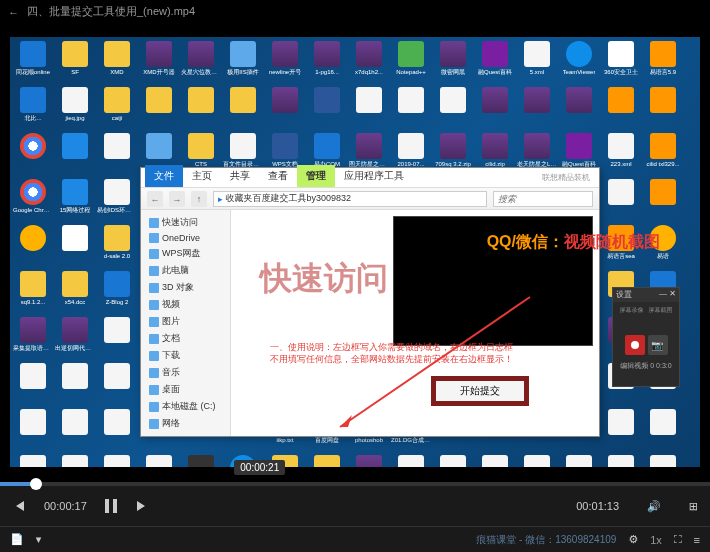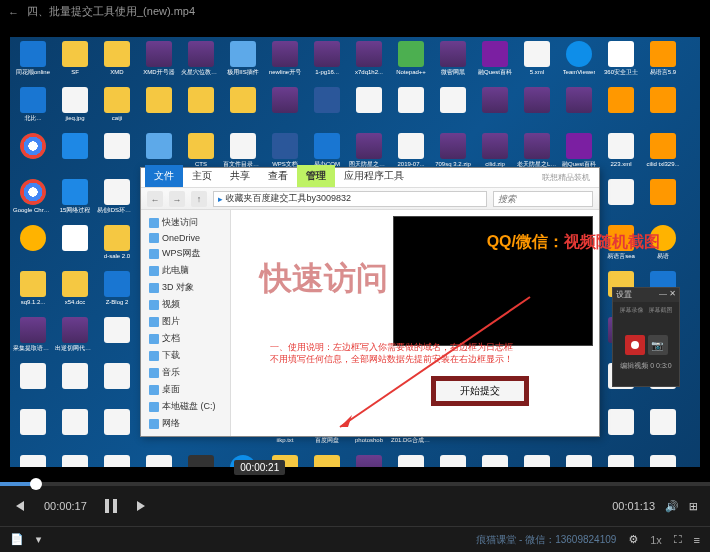--- a/index.html
+++ b/index.html
@@ -83,21 +83,21 @@
 
 .seekbar { height: 4px; background: #333; position: relative; }
 .seek-progress { height: 100%; background: #4a90d9; width: 5%; }
 .seek-thumb { position: absolute; top: -4px; left: 5%; width: 12px; height: 12px; background: #fff; border-radius: 50%; transform: translateX(-50%); }
 .seek-tooltip { position: absolute; top: -22px; left: 33%; background: #333; color: #fff; font-size: 10px; padding: 2px 6px; border-radius: 2px; }
 
 .player-controls { height: 40px; background: #1a1a1a; display: flex; align-items: center; padding: 0 12px; color: #ccc; font-size: 11px; gap: 14px; }
 .pc-btn { display: flex; align-items: center; justify-content: center; cursor: pointer; color: #ccc; }
 .pc-time { font-size: 11px; margin-left: 4px; text-align: center; }
 .pc-spacer { flex: 1; }
-.pc-right { display: flex; align-items: center; gap: 10px; }
+.pc-right { display: flex; align-items: center; gap: 28px; }
 
 .bottom-bar { height: 26px; background: #1a1a1a; border-top: 1px solid #333; display: flex; align-items: center; padding: 0 10px; gap: 12px; color: #999; font-size: 11px; }
 .bb-spacer { flex: 1; }
 .bb-text { font-size: 10px; }
 </style>
 </head>
 <body>
 
 <div class="title-bar">
   <span class="back">←</span>

